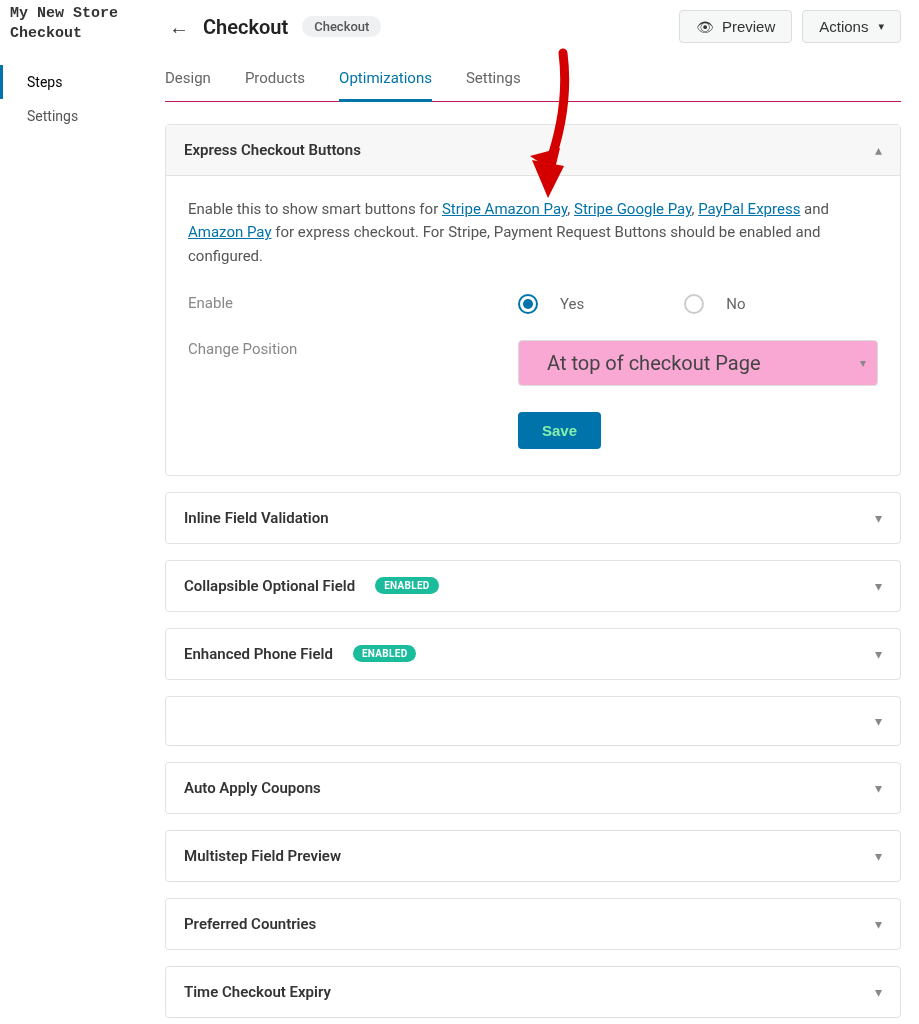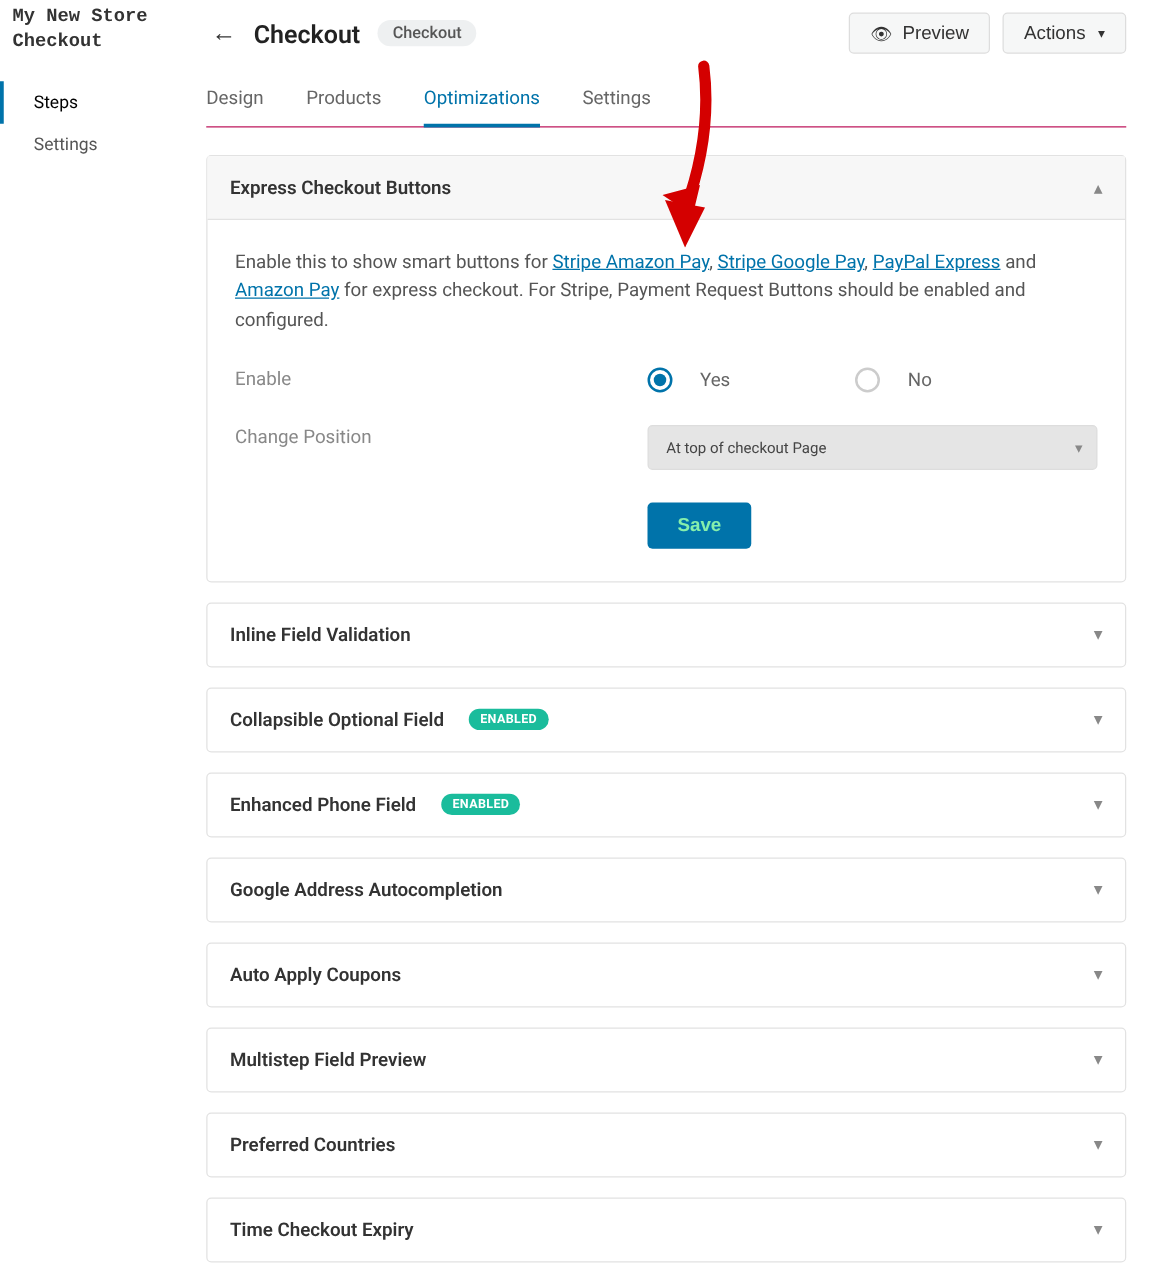--- a/index.html
+++ b/index.html
@@ -168,24 +168,24 @@
   }
   .radio-circle.selected { border-color: #0073aa; }
   .radio-dot { width: 10px; height: 10px; border-radius: 50%; background: #0073aa; }
   .radio-label { color: #666; font-size: 15px; }
 
   .select-wrap { flex: 1; max-width: 370px; position: relative; }
   .select-box {
     width: 100%;
     border: 1px solid #ddd;
     border-radius: 4px;
-    padding: 10px 30px 10px 14px;
-    font-size: 12px;
+    padding: 10px 30px 10px 28px;
+    font-size: 20px;
     color: #444;
-    background: #e5e5e5;
+    background: #f9a8d4;
     cursor: pointer;
     display: flex;
     align-items: center;
   }
   .select-chev {
     position: absolute;
     right: 12px;
     top: 50%;
     transform: translateY(-50%);
     color: #888;
@@ -305,21 +305,20 @@
         </div>
         <div class="panel">
           <div class="panel-head">
             <span class="panel-title">Enhanced Phone Field</span>
             <span class="badge-enabled">ENABLED</span>
             <span class="panel-chev">▾</span>
           </div>
         </div>
         <div class="panel">
           <div class="panel-head">
-            <span class="panel-title">Google Address Autocompletion</span>
             <span class="panel-chev">▾</span>
           </div>
         </div>
         <div class="panel">
           <div class="panel-head">
             <span class="panel-title">Auto Apply Coupons</span>
             <span class="panel-chev">▾</span>
           </div>
         </div>
         <div class="panel">

